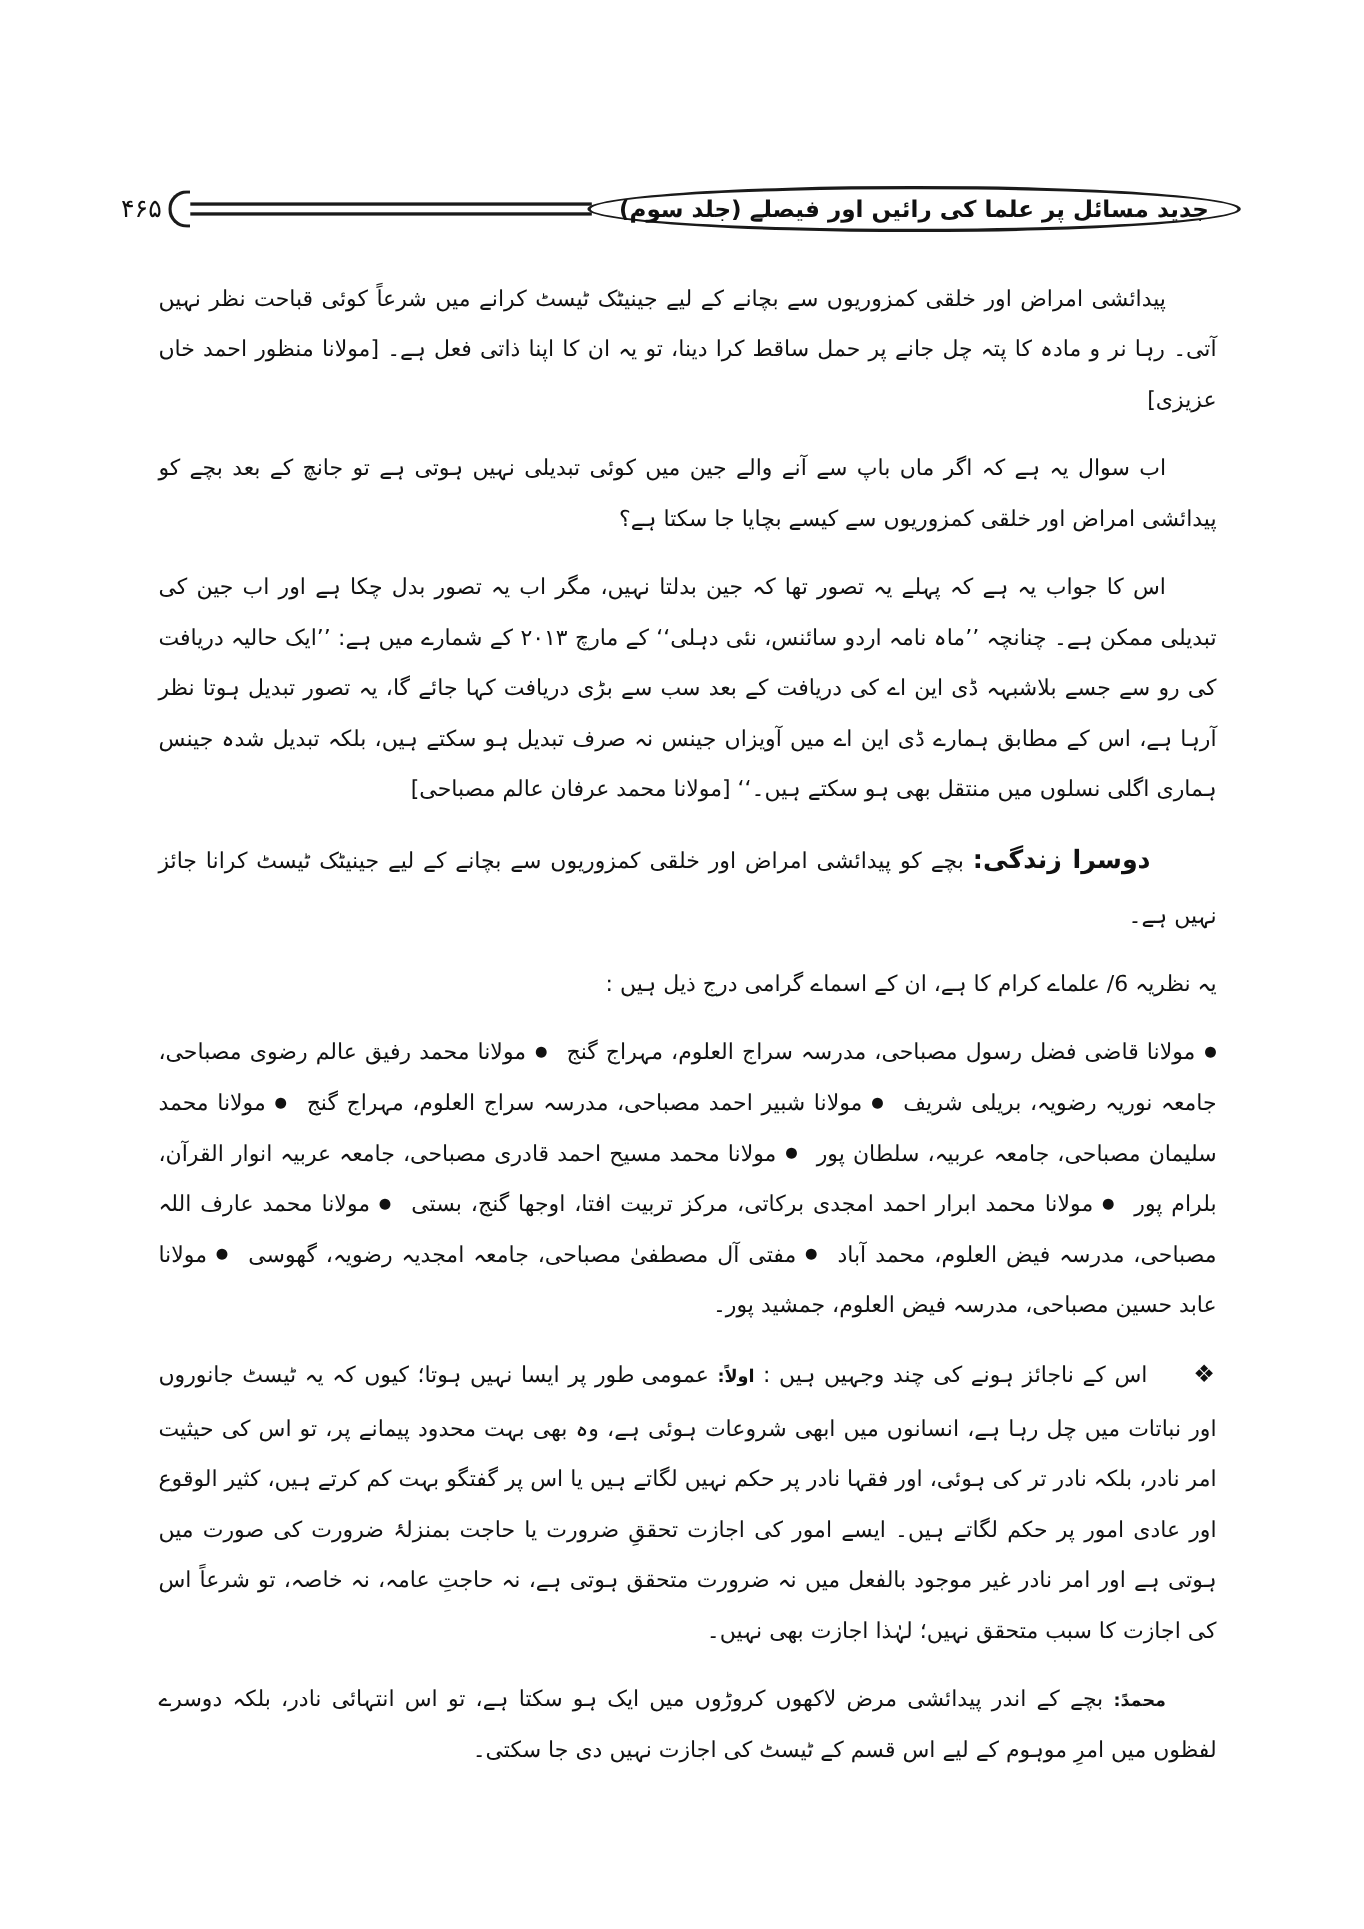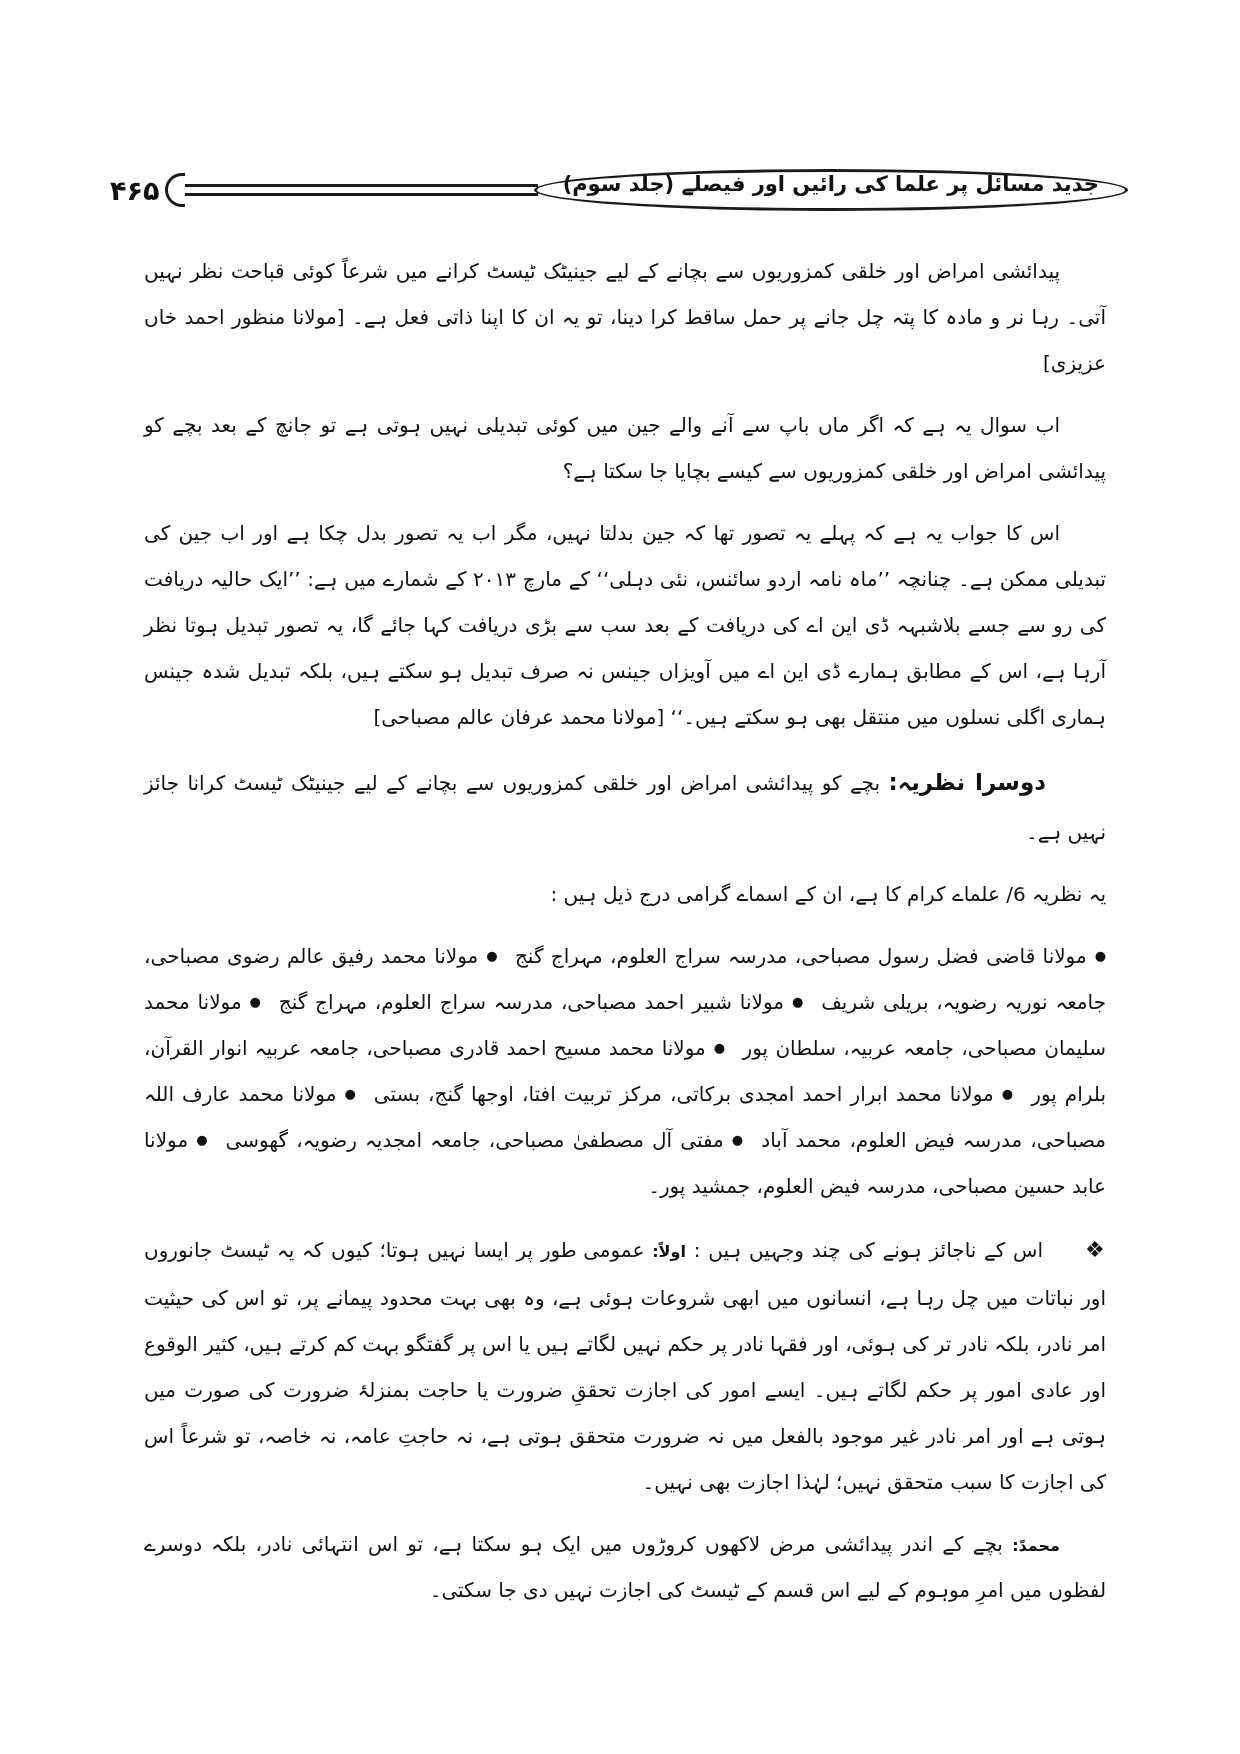--- a/index.html
+++ b/index.html
@@ -20,22 +20,22 @@
     top: 168px;
     left: 108px;
     right: 112px;
     height: 44px;
     display: flex;
     flex-direction: row-reverse; 
     align-items: center;
     direction: ltr;
   }
   .pagenum {
-    font-size: 27px;
-    font-weight: bold;
+    font-size: 23px;
+    font-weight: normal;
     padding: 0 6px 0 2px;
     white-space: nowrap;
   }
   .cap {
     width: 20px;
     height: 34px;
     border: 3px solid #1a1a1a;
     border-right: none;
     border-radius: 18px 0 0 18px;
     box-sizing: border-box;
@@ -50,20 +50,21 @@
   }
   .cartouche {
     flex: 0 0 auto;
     min-width: 450px;
     height: 42px;
     box-sizing: border-box;
     border: 3px solid #1a1a1a;
     border-radius: 50%;
     background: #ffffff;
     display: flex;
+    align-items: center;
     justify-content: center;
     padding: 0 26px;
     margin-left: -4px;
   }
   .cartouche span {
     font-size: 21px;
     font-weight: bold;
     white-space: nowrap;
     direction: rtl;
   }
@@ -124,21 +125,21 @@
 
     <p class="indent">
       <span>اب سوال یہ ہے کہ اگر ماں باپ سے آنے والے جین میں کوئی تبدیلی نہیں ہوتی ہے تو جانچ کے بعد بچے کو پیدائشی امراض اور خلقی کمزوریوں سے کیسے بچایا جا سکتا ہے؟</span>
     </p>
 
     <p class="indent">
       <span>اس کا جواب یہ ہے کہ پہلے یہ تصور تھا کہ جین بدلتا نہیں، مگر اب یہ تصور بدل چکا ہے اور اب جین کی تبدیلی ممکن ہے۔ چنانچہ ’’ماہ نامہ اردو سائنس، نئی دہلی‘‘ کے مارچ ۲۰۱۳ کے شمارے میں ہے: ’’ایک حالیہ دریافت کی رو سے جسے بلاشبہہ ڈی این اے کی دریافت کے بعد سب سے بڑی دریافت کہا جائے گا، یہ تصور تبدیل ہوتا نظر آرہا ہے، اس کے مطابق ہمارے ڈی این اے میں آویزاں جینس نہ صرف تبدیل ہو سکتے ہیں، بلکہ تبدیل شدہ جینس ہماری اگلی نسلوں میں منتقل بھی ہو سکتے ہیں۔‘‘ [مولانا محمد عرفان عالم مصباحی]</span>
     </p>
 
     <p class="indent-lg">
-      <span class="lead">دوسرا نظریہ:</span>
+      <span class="lead">دوسرا زندگی:</span>
       <span>بچے کو پیدائشی امراض اور خلقی کمزوریوں سے بچانے کے لیے جینیٹک ٹیسٹ کرانا جائز نہیں ہے۔</span>
     </p>
 
     <p>
       <span>یہ نظریہ 6/ علماے کرام کا ہے، ان کے اسماے گرامی درج ذیل ہیں :</span>
     </p>
 
     <p><span class="bullet">●</span><span>مولانا قاضی فضل رسول مصباحی، مدرسہ سراج العلوم، مہراج گنج</span> <span class="bullet">●</span><span>مولانا محمد رفیق عالم رضوی مصباحی، جامعہ نوریہ رضویہ، بریلی شریف</span> <span class="bullet">●</span><span>مولانا شبیر احمد مصباحی، مدرسہ سراج العلوم، مہراج گنج</span> <span class="bullet">●</span><span>مولانا محمد سلیمان مصباحی، جامعہ عربیہ، سلطان پور</span> <span class="bullet">●</span><span>مولانا محمد مسیح احمد قادری مصباحی، جامعہ عربیہ انوار القرآن، بلرام پور</span> <span class="bullet">●</span><span>مولانا محمد ابرار احمد امجدی برکاتی، مرکز تربیت افتا، اوجھا گنج، بستی</span> <span class="bullet">●</span><span>مولانا محمد عارف اللہ مصباحی، مدرسہ فیض العلوم، محمد آباد</span> <span class="bullet">●</span><span>مفتی آل مصطفیٰ مصباحی، جامعہ امجدیہ رضویہ، گھوسی</span> <span class="bullet">●</span><span>مولانا عابد حسین مصباحی، مدرسہ فیض العلوم، جمشید پور۔</span> </p>
 
 

